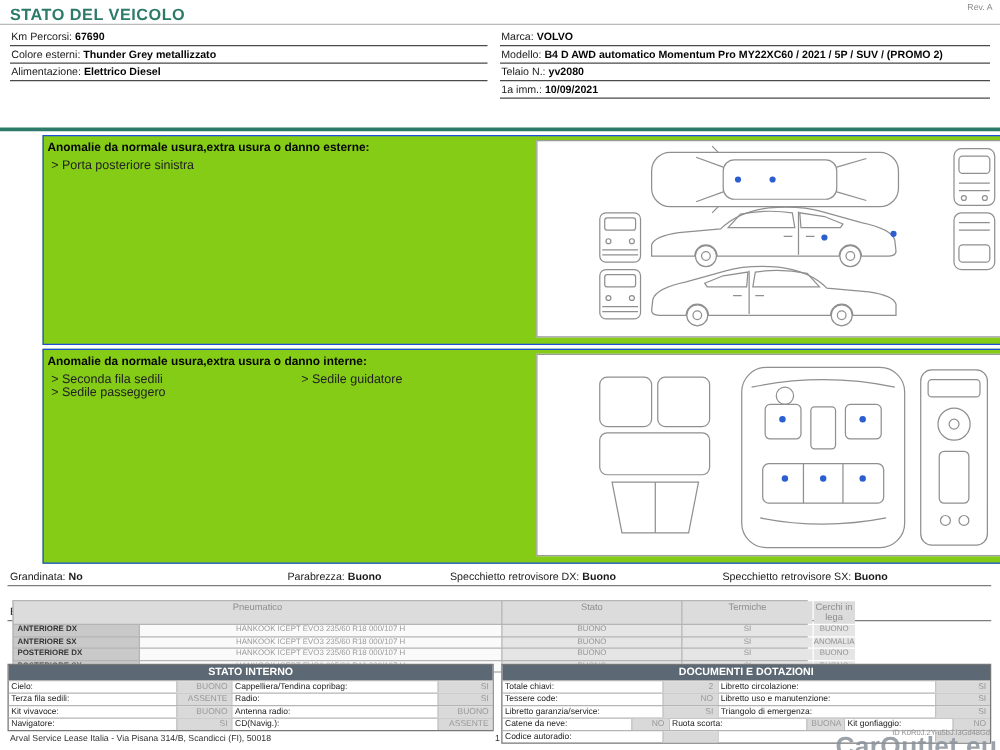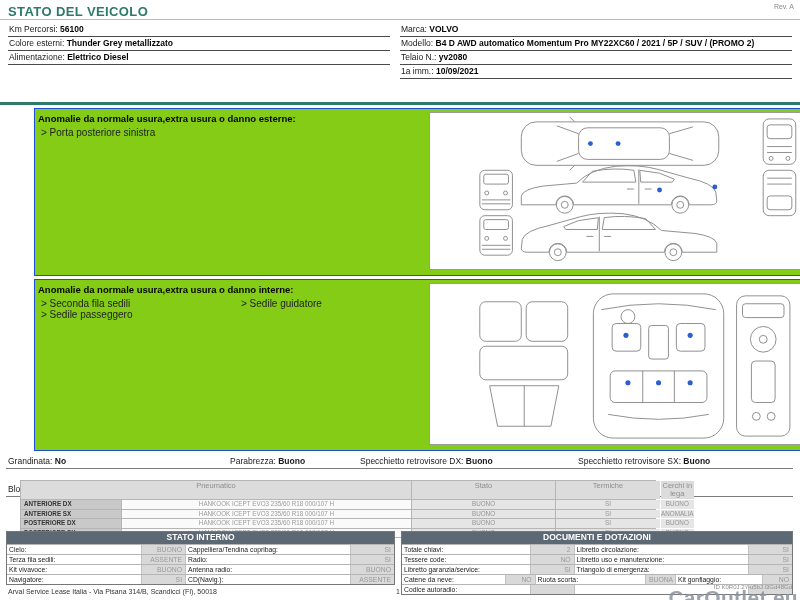--- a/index.html
+++ b/index.html
@@ -35,21 +35,21 @@
 
   
   .cond{position:absolute;left:6px;width:787px;display:flex;font-size:8.5px;border-bottom:1px solid #7c7c7c;padding:1px 0 2px 2px;}
   #cond1{top:455px;}
   #cond2{top:467px;margin-top:16px;}
   .ci{white-space:nowrap;}
   .ci .val{font-weight:bold;}
   .ci0{width:222px;} .ci1{width:130px;} .ci2{width:218px;}
 
   
-  #tyres{position:absolute;left:20px;top:480px;width:636px;display:grid;
+  #tyres{position:absolute;left:10px;top:480px;width:636px;display:grid;
          grid-template-columns:100px 289px 143px 104px 1fr;gap:1px;background:#b5b5b5;border:1px solid #b5b5b5;}
   .th{background:#dcdcdc;color:#8e8e8e;font-size:7.5px;line-height:8px;text-align:center;padding:1px 0;}
   .th-pneu{grid-column:1/3;}
   .tpos{background:#c9c9c9;color:#333;font-weight:bold;font-size:6.3px;line-height:6.5px;padding:1px 0 1px 3px;}
   .tspec{background:#fafafa;color:#9a9a9a;font-size:6.3px;line-height:6.5px;text-align:center;padding:1px 0;}
   .tval{background:#e5e5e5;color:#949494;font-size:6.3px;line-height:6.5px;text-align:center;padding:1px 0;}
 
   
   .btable{position:absolute;top:531px;border:1px solid #777;background:#fff;}
   #tbl-interno{left:6px;width:389px;}
@@ -72,21 +72,21 @@
   #watermark{position:absolute;right:2px;top:586px;font-size:21px;font-weight:bold;color:#8a929b;opacity:.85;letter-spacing:.3px;}
 </style>
 </head>
 <body>
 
 <div id="page-title">STATO DEL VEICOLO</div>
 <div id="rev-label">Rev. A</div>
 <div id="title-rule"></div>
 
 <div id="info-left">
-  <div class="field"><span class="lbl">Km Percorsi: </span><span class="val">56100</span></div>
+  <div class="field"><span class="lbl">Km Percorsi: </span><span class="val">67690</span></div>
   <div class="field"><span class="lbl">Colore esterni: </span><span class="val">Thunder Grey metallizzato</span></div>
   <div class="field"><span class="lbl">Alimentazione: </span><span class="val">Elettrico Diesel</span></div>
 </div>
 
 <div id="info-right">
   <div class="field"><span class="lbl">Marca: </span><span class="val">VOLVO</span></div>
   <div class="field"><span class="lbl">Modello: </span><span class="val">B4 D AWD automatico Momentum Pro MY22XC60 / 2021 / 5P / SUV / (PROMO 2)</span></div>
   <div class="field"><span class="lbl">Telaio N.: </span><span class="val">yv2080</span></div>
   <div class="field"><span class="lbl">1a imm.: </span><span class="val">10/09/2021</span></div>
 </div>

